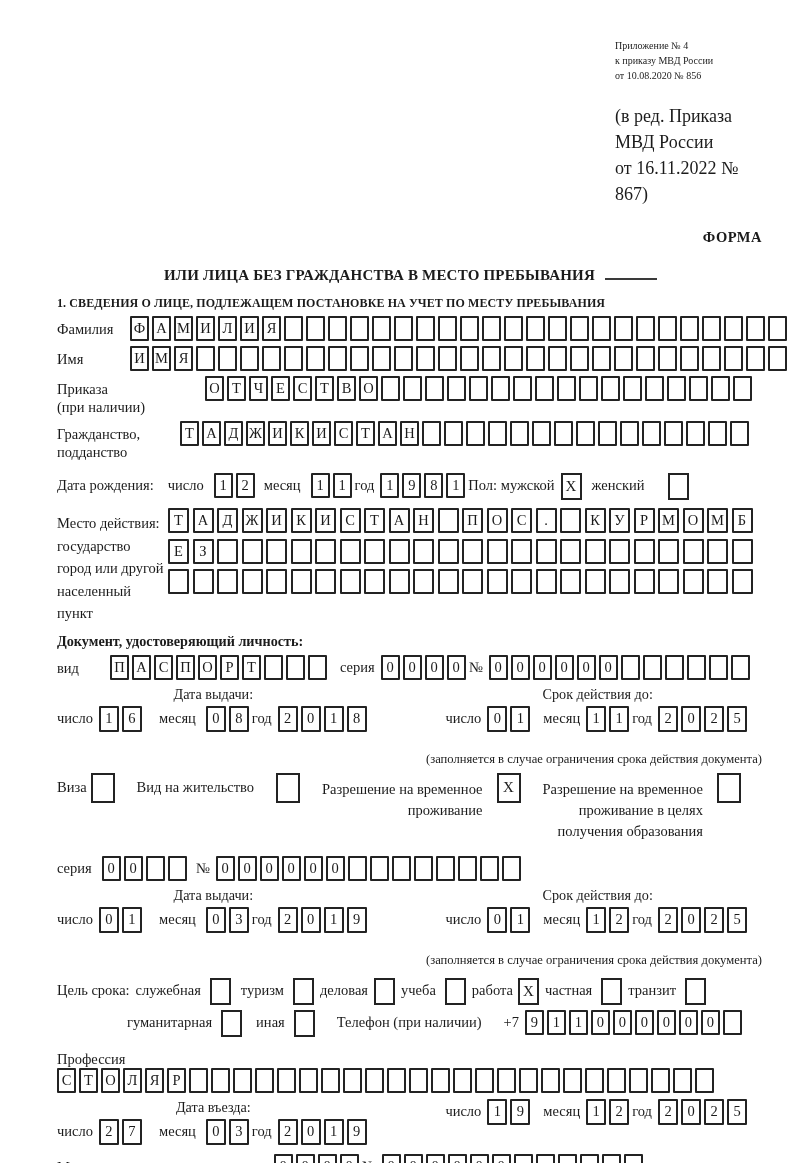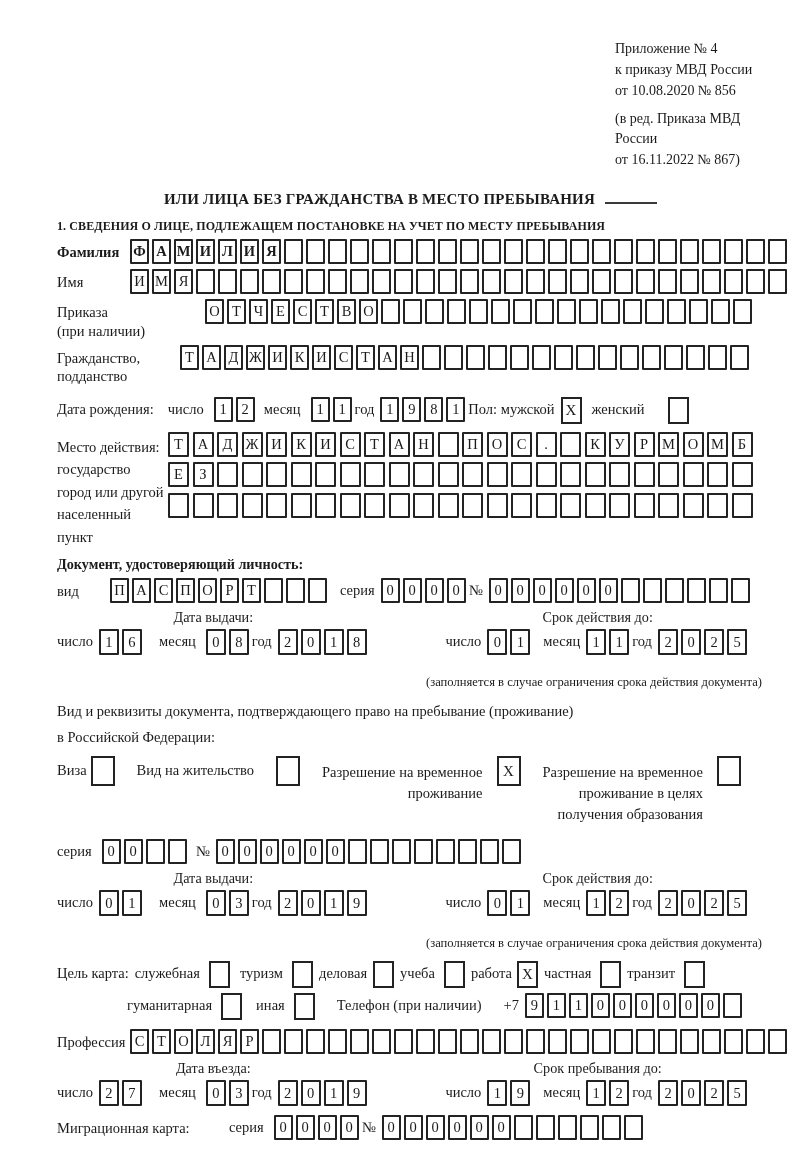--- a/index.html
+++ b/index.html
@@ -3,23 +3,23 @@
 <meta charset="utf-8">
 <style>
   html,body{margin:0;padding:0;background:#fff;}
   .page{
     position:relative; width:800px; height:1163px; box-sizing:border-box;
     background:#fff; color:#1b1b1b;
     font-family:"Liberation Serif","DejaVu Serif",serif;
     padding:38px 36px 0 57px; overflow:hidden;
   }
   
-  .hdr{margin-left:558px;font-size:14px;line-height:1.5;}
+  .hdr{margin-left:558px;font-size:10px;line-height:1.5;}
   .hdr div{white-space:nowrap;}
-  .hdr-amend{margin-left:558px;font-size:14px;line-height:1.45;margin-top:8px;}
+  .hdr-amend{margin-left:558px;font-size:18px;line-height:1.45;margin-top:20px;}
   .form-label{text-align:right;font-weight:bold;font-size:14.5px;margin-top:22px;padding-right:2px;letter-spacing:.5px;}
   
   .title{margin-top:18px;text-align:center;font-weight:bold;font-size:15px;line-height:1.5;letter-spacing:.2px;}
   .title-underline{display:inline-block;width:52px;border-bottom:2.2px solid #3a3a3a;height:.85em;margin-left:10px;}
   .sec-head{margin-top:9px;font-weight:bold;font-size:12px;letter-spacing:.1px;white-space:nowrap;}
   
   .frow{display:flex;align-items:flex-start;margin-top:5px;}
   .lbl{font-size:14.5px;line-height:1.25;flex:none;padding-top:4px;}
   .w-a{width:73px;} .w-pat{width:148px;} .w-cit{width:123px;} .w-bp{width:111px;}
   .cellrow{display:flex;flex:none;}
@@ -62,30 +62,31 @@
 
   <div class="hdr">
     <div>Приложение № 4</div>
     <div>к приказу МВД России</div>
     <div>от 10.08.2020 № 856</div>
   </div>
   <div class="hdr-amend">
     <div>(в ред. Приказа МВД России</div>
     <div>от 16.11.2022 № 867)</div>
   </div>
+  <div class="form-label">ФОРМА</div>
 
   <div class="title">
     <div>
       <span>ИЛИ ЛИЦА БЕЗ ГРАЖДАНСТВА В МЕСТО ПРЕБЫВАНИЯ</span><span class="title-underline"></span>
     </div>
   </div>
 
   <div class="sec-head">1. СВЕДЕНИЯ О ЛИЦЕ, ПОДЛЕЖАЩЕМ ПОСТАНОВКЕ НА УЧЕТ ПО МЕСТУ ПРЕБЫВАНИЯ</div>
 
-  <div class="frow" style="font-weight:bold;">
+  <div class="frow" style="">
     <span class="lbl w-a">Фамилия</span>
     <span class="cellrow">
         <span class="cell">Ф</span>
         <span class="cell">А</span>
         <span class="cell">М</span>
         <span class="cell">И</span>
         <span class="cell">Л</span>
         <span class="cell">И</span>
         <span class="cell">Я</span>
         <span class="cell"></span>
@@ -431,24 +432,20 @@
             <span class="cell">2</span>
             <span class="cell">0</span>
             <span class="cell">2</span>
             <span class="cell">5</span>
           </span>
       </div>
     </div>
   </div>
   <div class="dnote">(заполняется в случае ограничения срока действия документа)</div>
 
-  <div class="plain">
-    <div>Вид и реквизиты документа, подтверждающего право на пребывание (проживание)</div>
-    <div>в Российской Федерации:</div>
-  </div>
 
   <div class="opts">
     <span class="opt-text">Виза</span>
     <span class="chk lg" style="margin-left:4px;"></span>
     <span class="gap22"></span>
     <span class="opt-text">Вид на жительство</span>
     <span class="chk lg" style="margin-left:22px;"></span>
     <span class="gap22"></span>
     <span class="opt-multi">
       <span>Разрешение на временное</span><br>
@@ -544,21 +541,21 @@
             <span class="cell">0</span>
             <span class="cell">2</span>
             <span class="cell">5</span>
           </span>
       </div>
     </div>
   </div>
   <div class="dnote">(заполняется в случае ограничения срока действия документа)</div>
 
   <div class="frow" style="margin-top:10px;">
-    <span class="ilbl">Цель карта:</span>
+    <span class="ilbl">Цель срока:</span>
     <span class="gap6"></span>
     <span class="ilbl">служебная</span>
     <span class="chk"></span>
     <span class="gap10"></span>
     <span class="ilbl">туризм</span>
     <span class="chk"></span>
     <span class="gap6"></span>
     <span class="ilbl">деловая</span>
     <span class="chk" style="margin-left:6px;"></span>
     <span class="gap6"></span>
@@ -592,21 +589,21 @@
         <span class="cell">0</span>
         <span class="cell">0</span>
         <span class="cell">0</span>
         <span class="cell">0</span>
         <span class="cell">0</span>
         <span class="cell">0</span>
         <span class="cell"></span>
       </span>
   </div>
 
-  <div class="frow" style="margin-top:9px;">
+  <div class="frow" style="margin-top:9px;flex-direction:column;">
     <span class="lbl w-a">Профессия</span>
     <span class="cellrow">
         <span class="cell">С</span>
         <span class="cell">Т</span>
         <span class="cell">О</span>
         <span class="cell">Л</span>
         <span class="cell">Я</span>
         <span class="cell">Р</span>
         <span class="cell"></span>
         <span class="cell"></span>
@@ -656,21 +653,20 @@
           <span class="gap6"></span>
         <span class="cellrow">
             <span class="cell">2</span>
             <span class="cell">0</span>
             <span class="cell">1</span>
             <span class="cell">9</span>
           </span>
       </div>
     </div>
     <div class="dgroup">
-      <div class="dtitle">Срок пребывания до:</div>
       <div class="dcells">
         <span class="ilbl">число</span>
           <span class="gap6"></span>
         <span class="cellrow">
             <span class="cell">1</span>
             <span class="cell">9</span>
           </span>
           <span class="gap10"></span>
         <span class="ilbl">месяц</span>
           <span class="gap6"></span>

